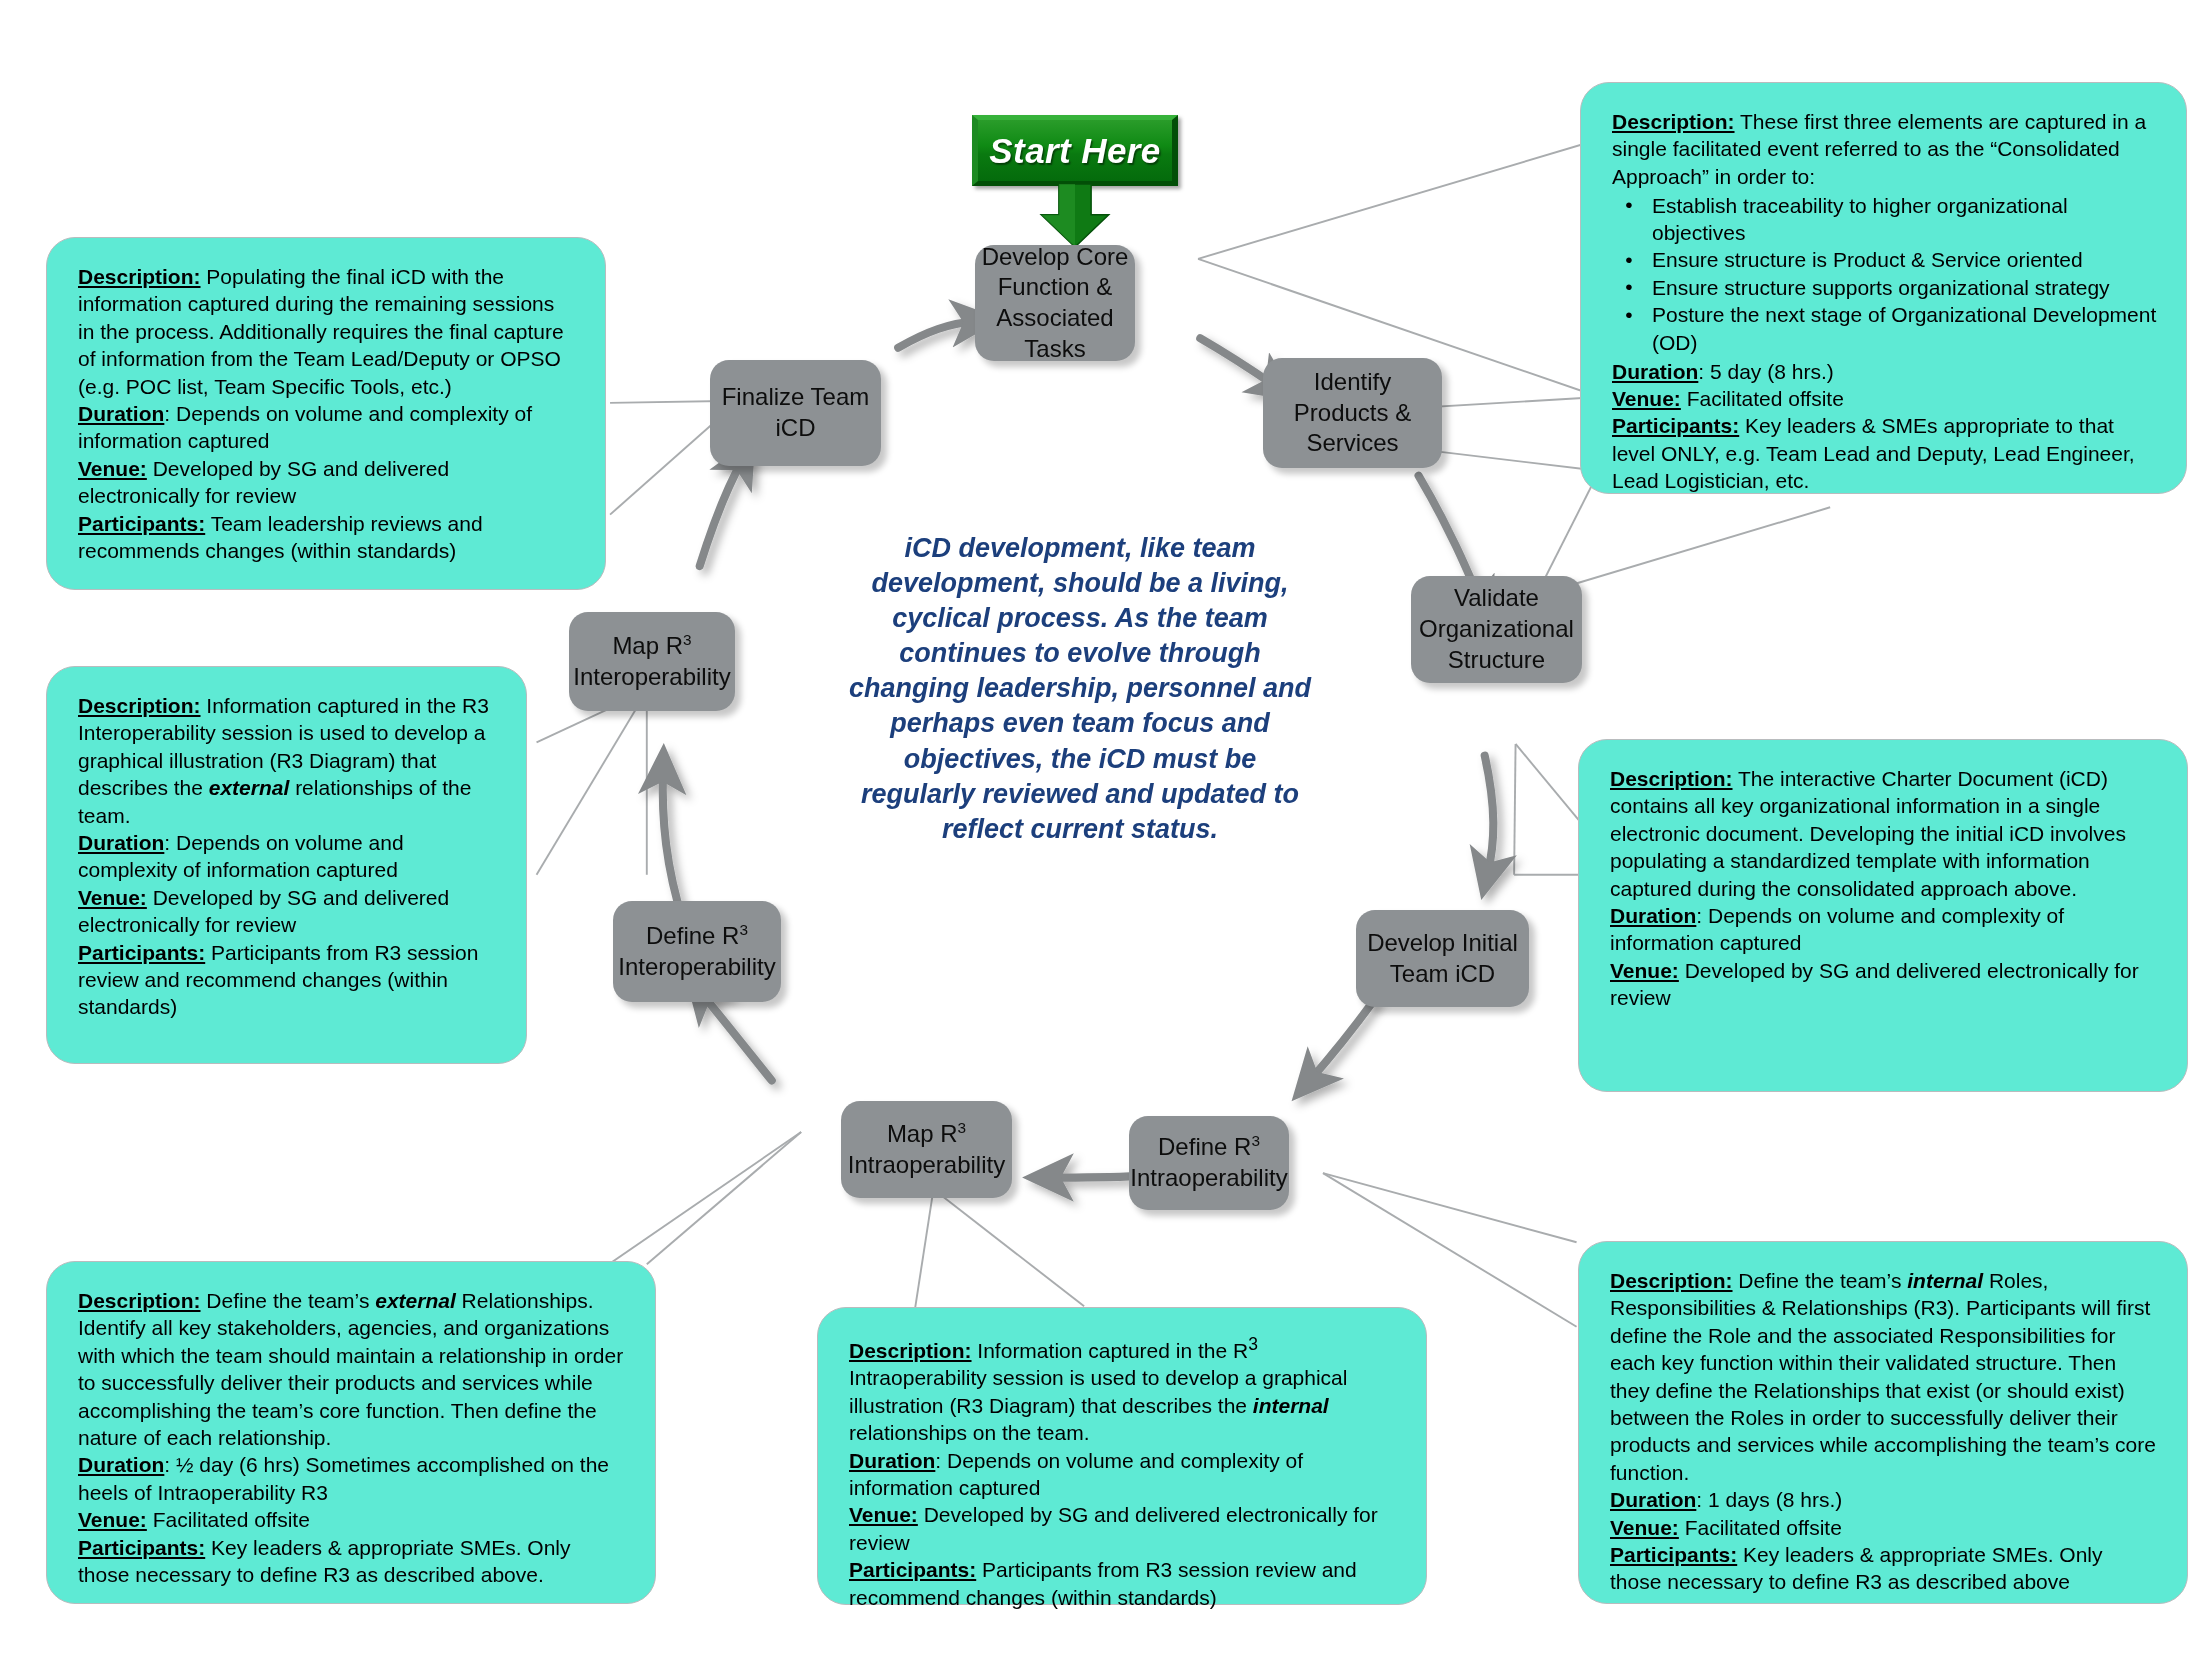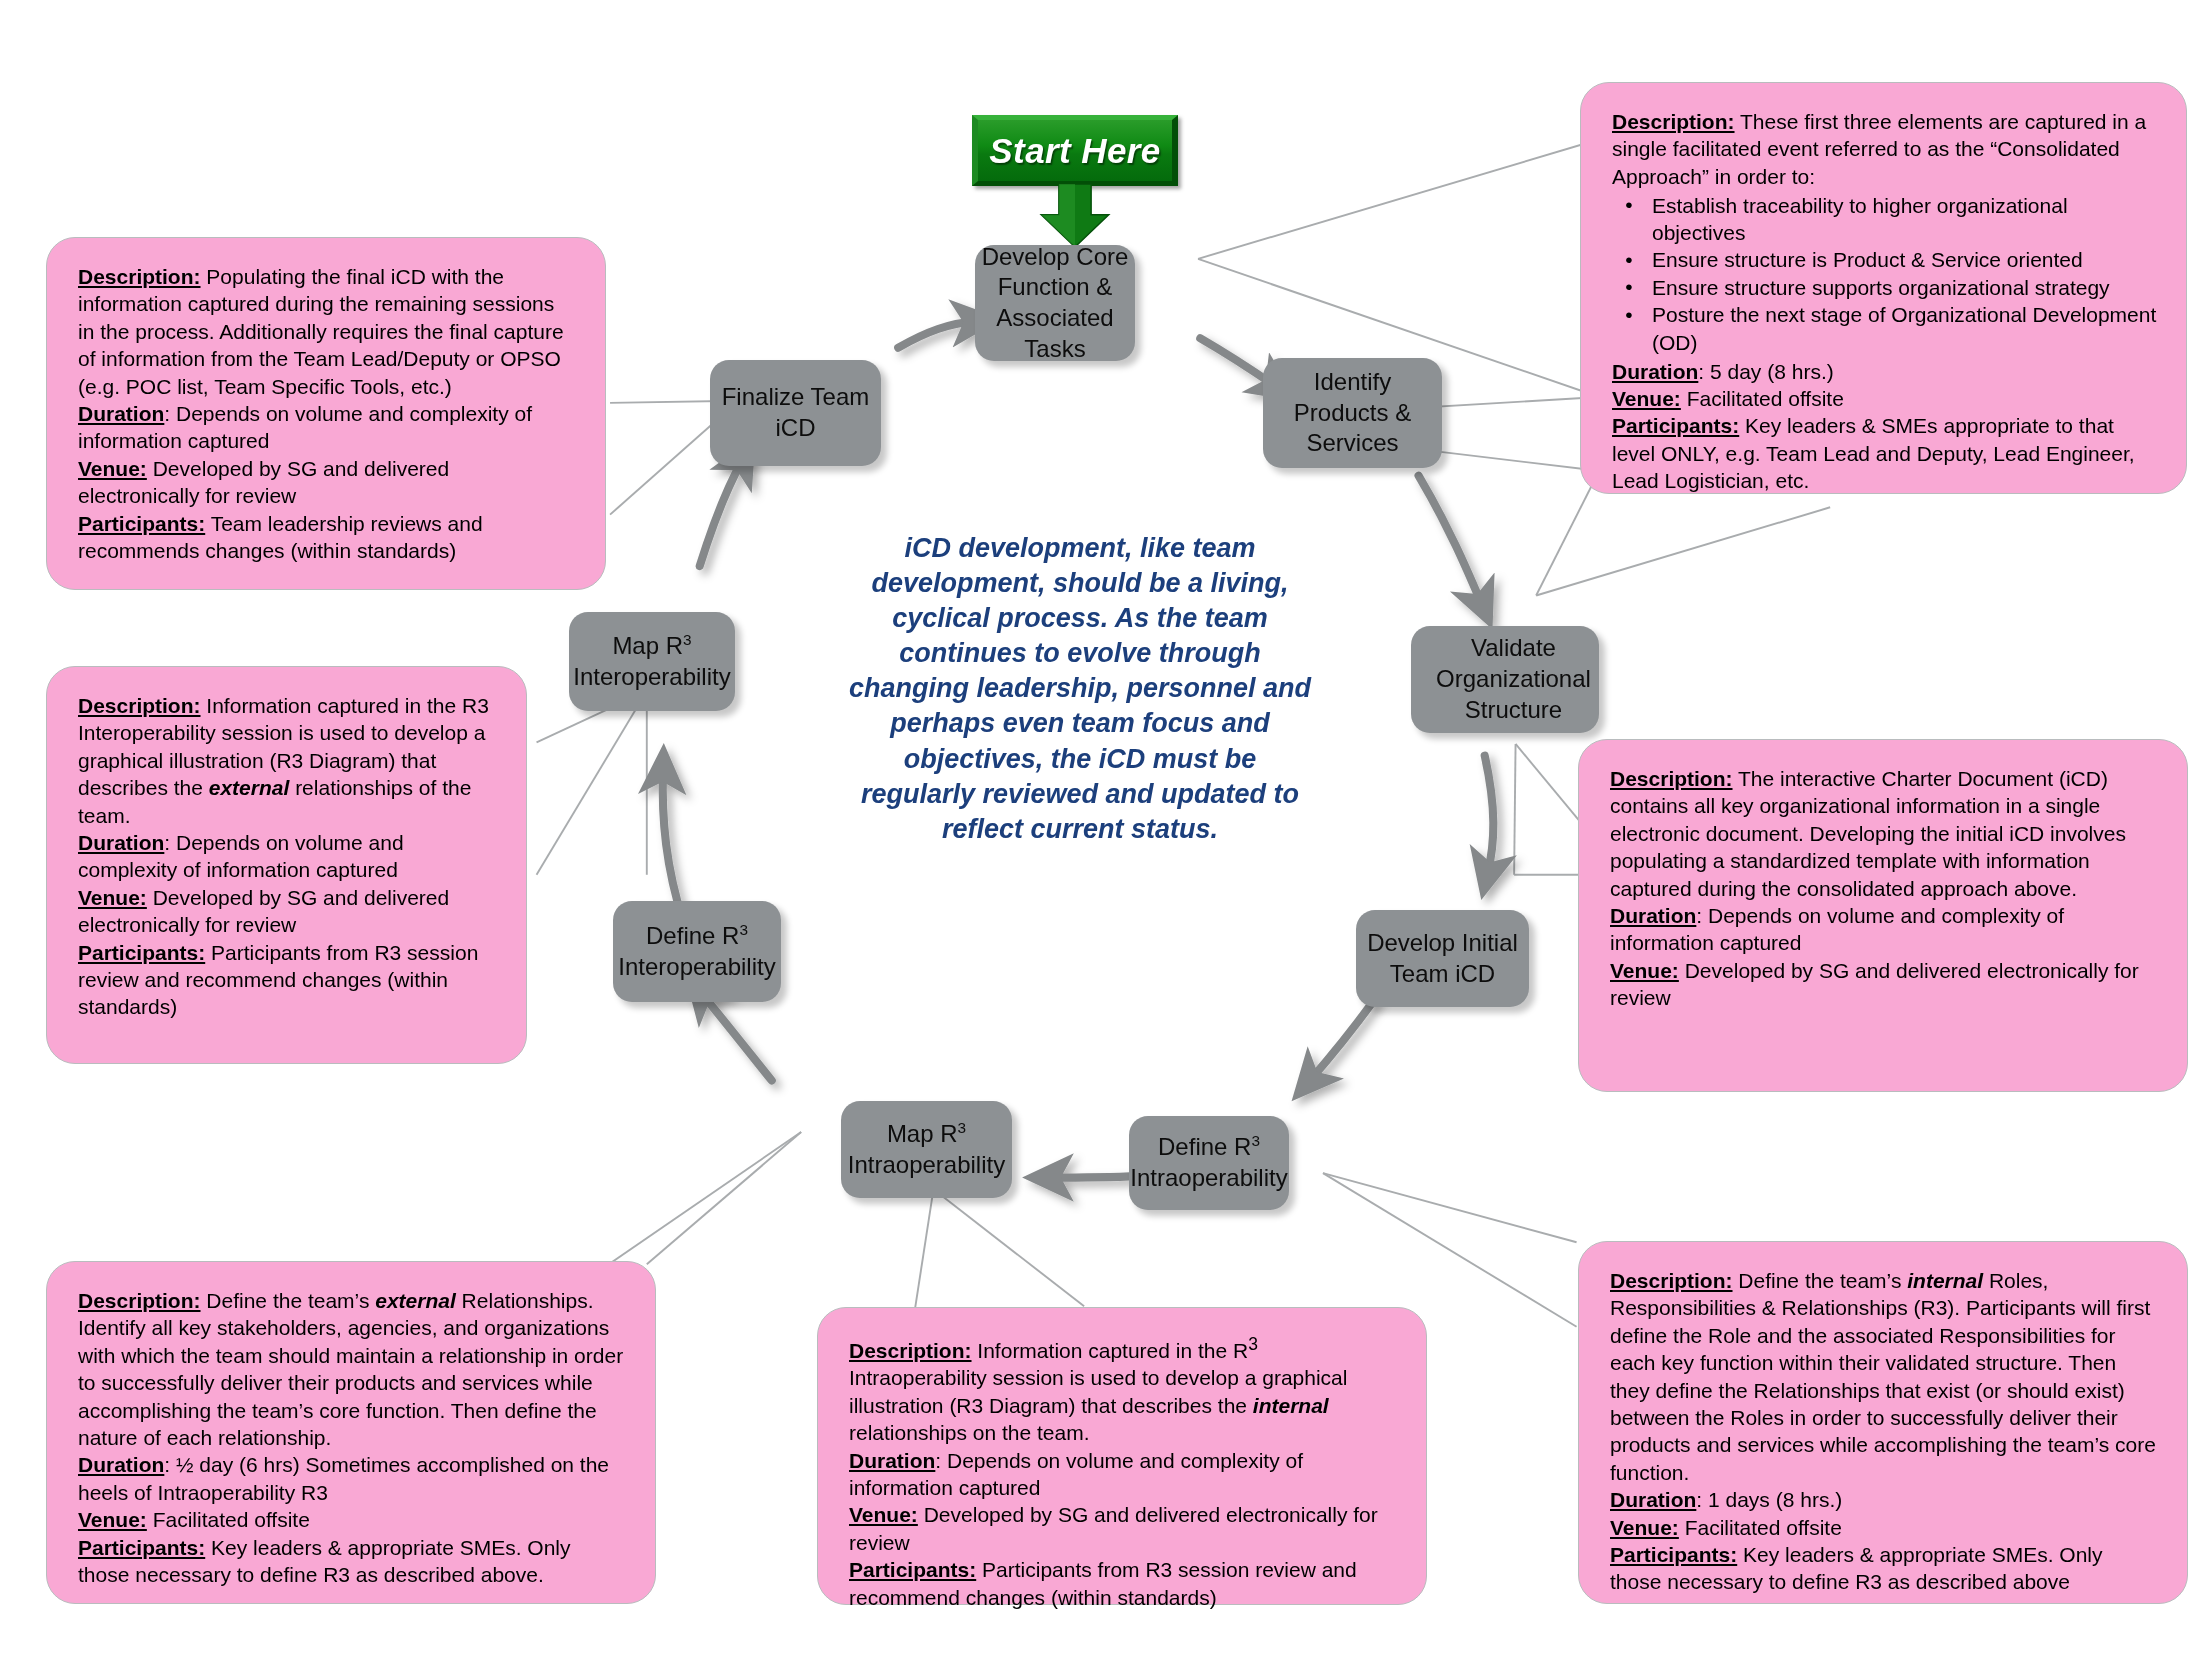--- a/index.html
+++ b/index.html
@@ -11,21 +11,21 @@
 
   
   .pbox{position:absolute;background:#8d9194;border-radius:19px;
         display:flex;align-items:center;justify-content:center;text-align:center;
         color:#0d0d0d;font-size:24px;line-height:1.28;
         font-family:"Liberation Sans",sans-serif;
         box-shadow:5.1px 5.1px 6.6px rgba(0,0,0,.22);}
   .pbox span sup{font-size:.64em;vertical-align:super;line-height:0;}
 
   
-  .callout{position:absolute;background:#f9a8d4;border:1.5px solid #b9bcbe;
+  .callout{position:absolute;background:#5eead4;border:1.5px solid #b9bcbe;
            border-radius:29px;box-sizing:border-box;
            font-size:21px;line-height:1.305;color:#000;
            font-family:"Liberation Sans",sans-serif;}
   .callout .body{padding:25px 29px 22px 31px;}
   .callout b{font-weight:bold;text-decoration:underline;}
   .callout i{font-style:italic;font-weight:bold;}
   .callout ul{margin:1.5px 0 1.5px 0;padding-left:0;list-style:none;}
   .callout li{position:relative;padding-left:40px;}
   .callout li:before{content:"\2022";position:absolute;left:13.2px;top:-0.7px;}
 
@@ -122,21 +122,21 @@
   <div id="center-text">iCD development, like team development, should be a living, cyclical process.  As the team continues to evolve through changing leadership, personnel and perhaps even team focus and objectives, the iCD must be regularly reviewed and updated to reflect current status.</div>
 
   <div class="pbox" style="left:975px;top:245px;width:160px;height:116px;">
     <span>Develop Core<br>Function &amp;<br>Associated<br>Tasks</span>
   </div>
 
   <div class="pbox" style="left:1263px;top:358px;width:179px;height:110px;">
     <span>Identify<br>Products &amp;<br>Services</span>
   </div>
 
-  <div class="pbox" style="left:1411px;top:626px;width:171px;height:107px;padding-left:17px;">
+  <div class="pbox" style="left:1411px;top:576px;width:171px;height:107px;">
     <span>Validate<br>Organizational<br>Structure</span>
   </div>
 
   <div class="pbox" style="left:1356px;top:910px;width:173px;height:97px;align-items:center;">
     <span>Develop Initial<br>Team iCD</span>
   </div>
 
   <div class="pbox" style="left:1129px;top:1116px;width:160px;height:94px;">
     <span>Define R<sup>3</sup><br>Intraoperability</span>
   </div>

